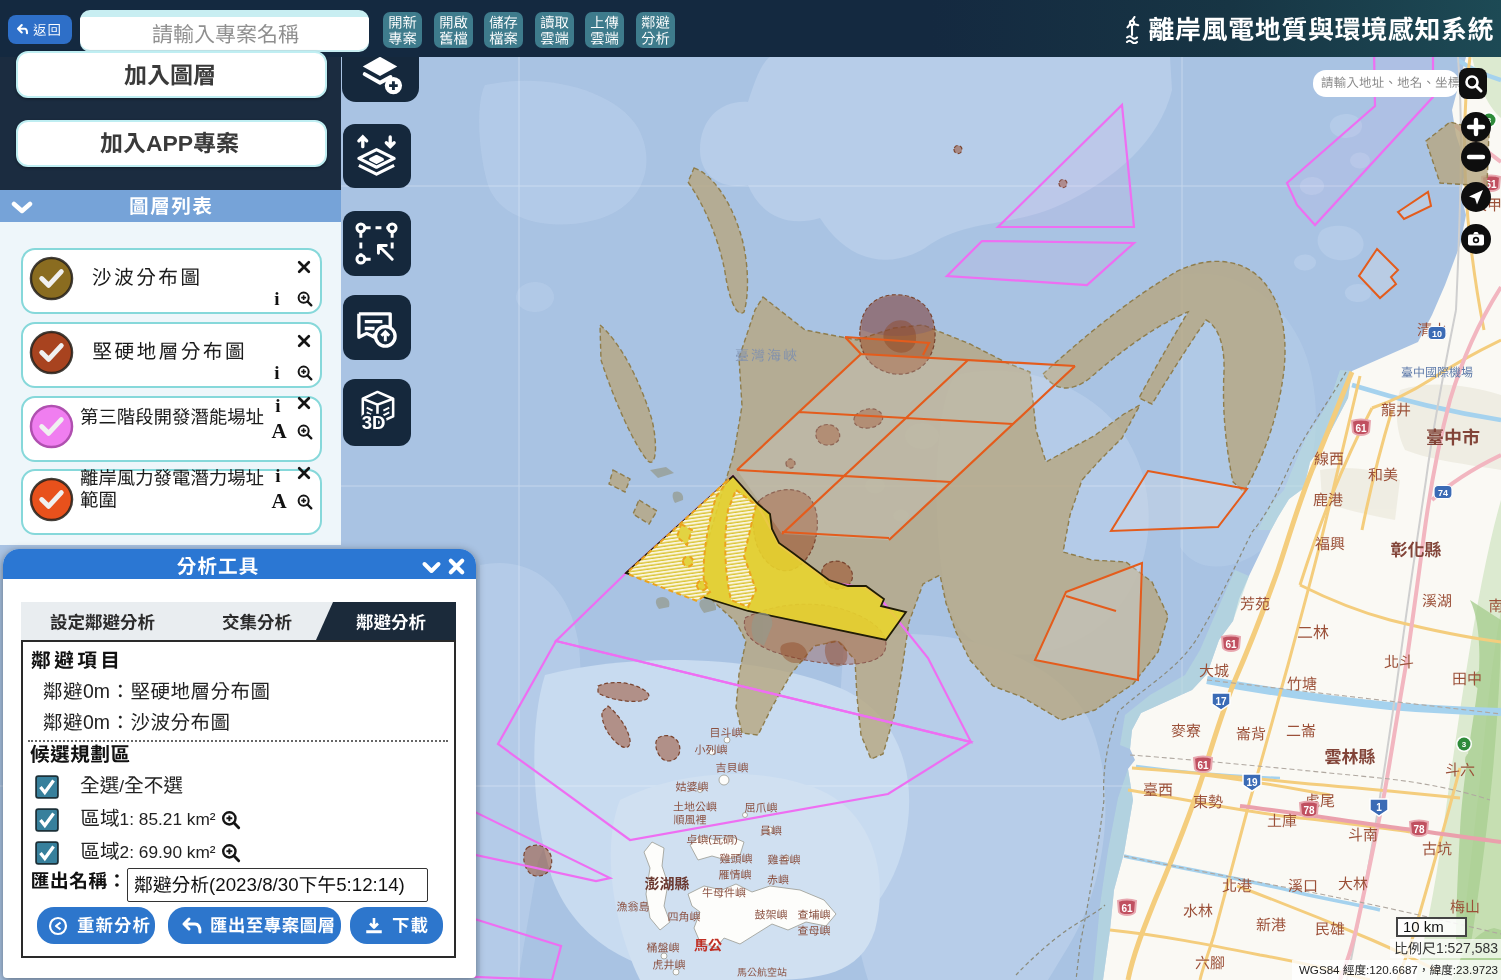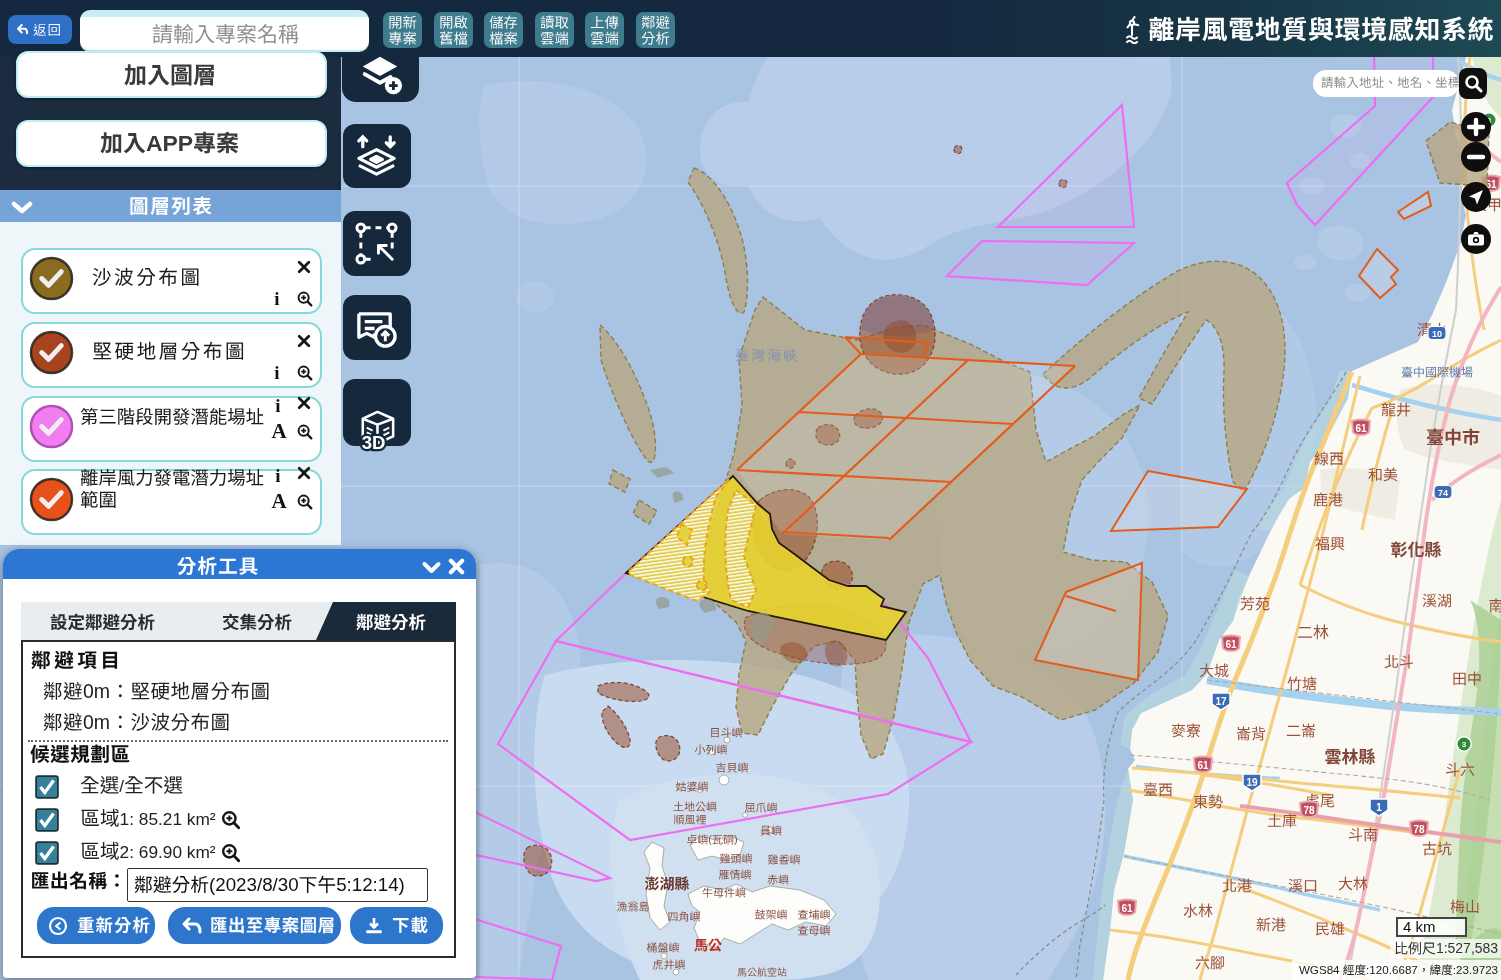--- a/index.html
+++ b/index.html
@@ -1326,21 +1326,21 @@
     <svg width="47" height="47" viewBox="0 0 48 48">
       <g stroke="#fff" fill="none" stroke-width="3.4">
         <path d="M6,10 L38,10 L38,24 M6,10 L6,34 L14,30 L22,34 L22,30" stroke-linejoin="round"></path>
         <path d="M12,18 L30,18 M12,25 L22,25"></path>
       </g>
       <circle cx="33" cy="33" r="10" fill="none" stroke="#fff" stroke-width="3.4"></circle>
       <path d="M33,38 L33,29 M29,32.5 L33,28.5 L37,32.5" stroke="#fff" stroke-width="3" fill="none"></path>
     </svg>
   </div>
 <div style="position:absolute;left:343px;top:379px;width:68px;height:67px;background:#15283c;border-radius:12px;z-index:30"></div>
-<div style="position:absolute;left:353px;top:408px;z-index:31">
+<div style="position:absolute;left:353px;top:388px;z-index:31">
     <svg width="47" height="47" viewBox="0 0 48 48">
       <g stroke="#fff" fill="none" stroke-width="2.6" stroke-linejoin="round">
         <path d="M10,11 L25,4 L41,11 L41,29 L25,36 L10,29 Z"></path>
         <path d="M10,11 L25,17 L41,11 M25,17 L25,36"></path>
         <path d="M14,20 L20,23 M14,25 L20,28 M31,23 L37,20 M31,28 L37,25" stroke-width="2"></path>
       </g>
       <text x="21" y="42" font-family="Liberation Sans" font-size="19" font-weight="bold" fill="#fff" text-anchor="middle" stroke="#15283c" stroke-width="4.5" paint-order="stroke">3D</text>
     </svg>
   </div>
 <div style="position:absolute;left:0;top:57px;width:341px;height:133px;background:#1b2c40;z-index:35"></div>
@@ -1758,21 +1758,21 @@
     <path d="M16,2 L2,8.5 L8,10.5 L10,16.5 Z" fill="#fff"></path>
   </svg>
 <div style="position:absolute;left:1461px;top:224px;width:30px;height:30px;background:#0e0e0e;border-radius:50%;z-index:20"></div>
 <svg style="position:absolute;left:1466px;top:229px;z-index:21" width="20" height="20" viewBox="0 0 20 20">
     <rect x="2" y="5.5" width="16" height="11" rx="2" fill="#fff"></rect>
     <path d="M7,5.5 L8.5,3 L11.5,3 L13,5.5" fill="#fff"></path>
     <circle cx="10" cy="11" r="3.2" fill="#0e0e0e"></circle>
     <circle cx="10" cy="11" r="1.6" fill="#fff"></circle>
   </svg>
 <div style="position:absolute;left:1396px;top:917px;width:71px;height:20px;background:rgba(255,255,255,.85);border:2px solid #444;box-sizing:border-box;z-index:20"></div>
-<div style="position:absolute;left:1403px;top:918px;font-family:'Liberation Sans',sans-serif;font-size:15px;color:#111;z-index:21">4 km</div>
+<div style="position:absolute;left:1403px;top:918px;font-family:'Liberation Sans',sans-serif;font-size:15px;color:#111;z-index:21">10 km</div>
 <div style="position:absolute;left:1390px;top:939px;width:111px;height:19px;background:rgba(255,255,255,.7);z-index:20"></div>
 <svg style="position:absolute;left:1394.0px;top:941.0px;z-index:21;" width="109" height="16" viewBox="0 0 109.2 15.7">
     <g fill="#333">
       <use href="#g27604r" transform="translate(0.0 0) scale(14)"></use>
       <use href="#g20363r" transform="translate(14.0 0) scale(14)"></use>
       <use href="#g23610r" transform="translate(28.0 0) scale(14)"></use>
       <text x="42.0" y="11.83" font-family="Liberation Sans" font-size="14.0"> 1:527,583</text>
     </g>
   </svg>
 <div style="position:absolute;left:1292px;top:960px;width:209px;height:20px;background:rgba(255,255,255,.8);z-index:20"></div>

